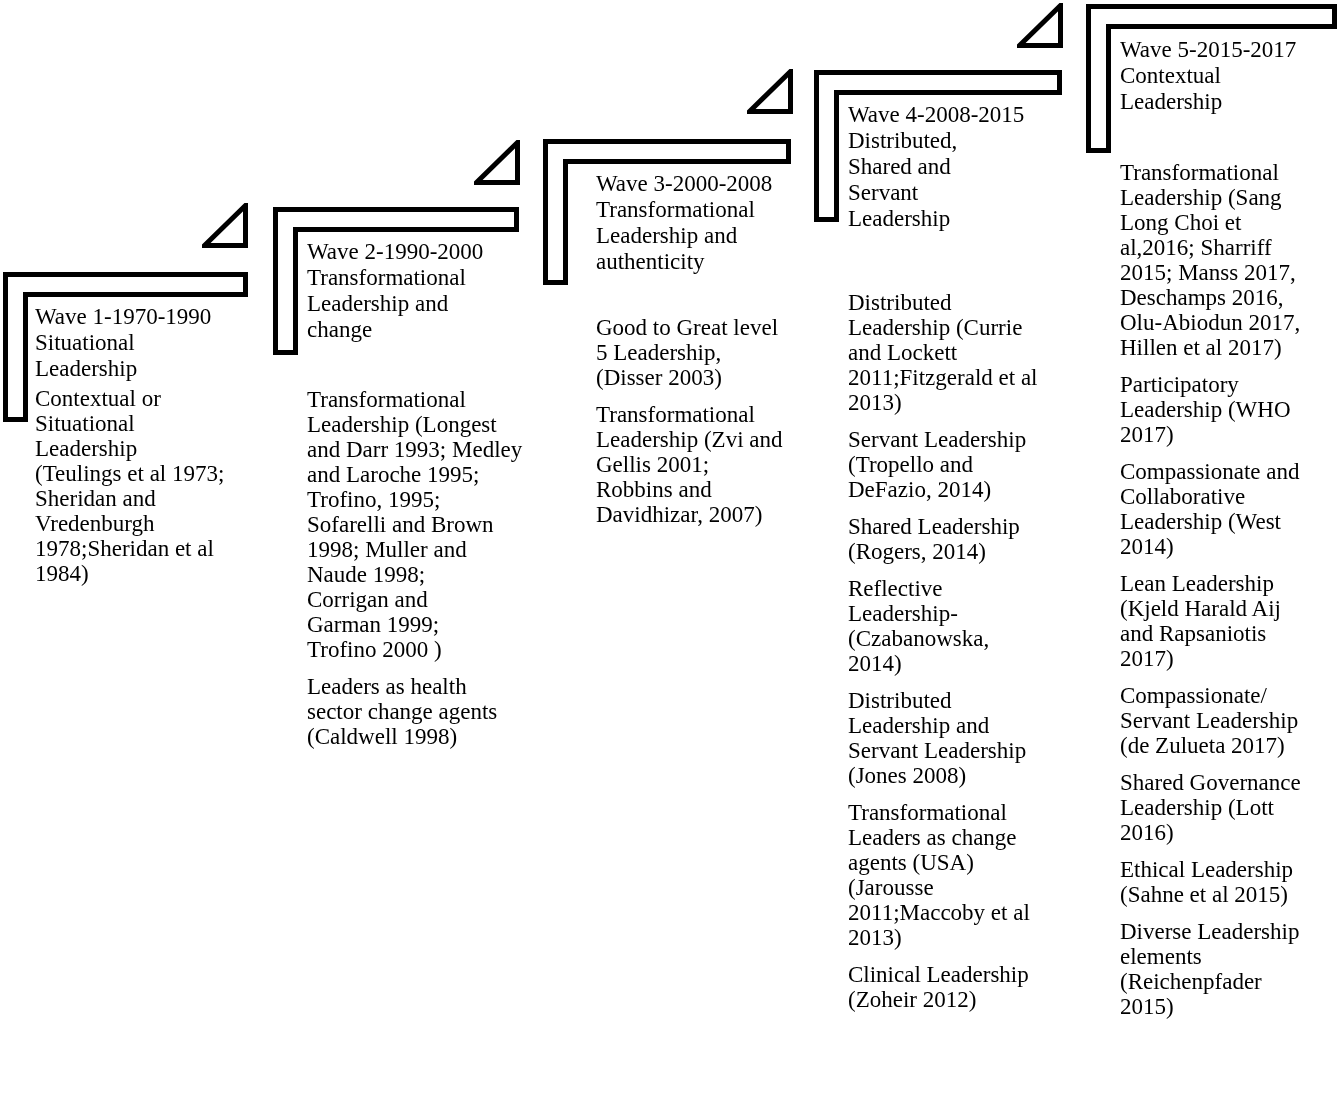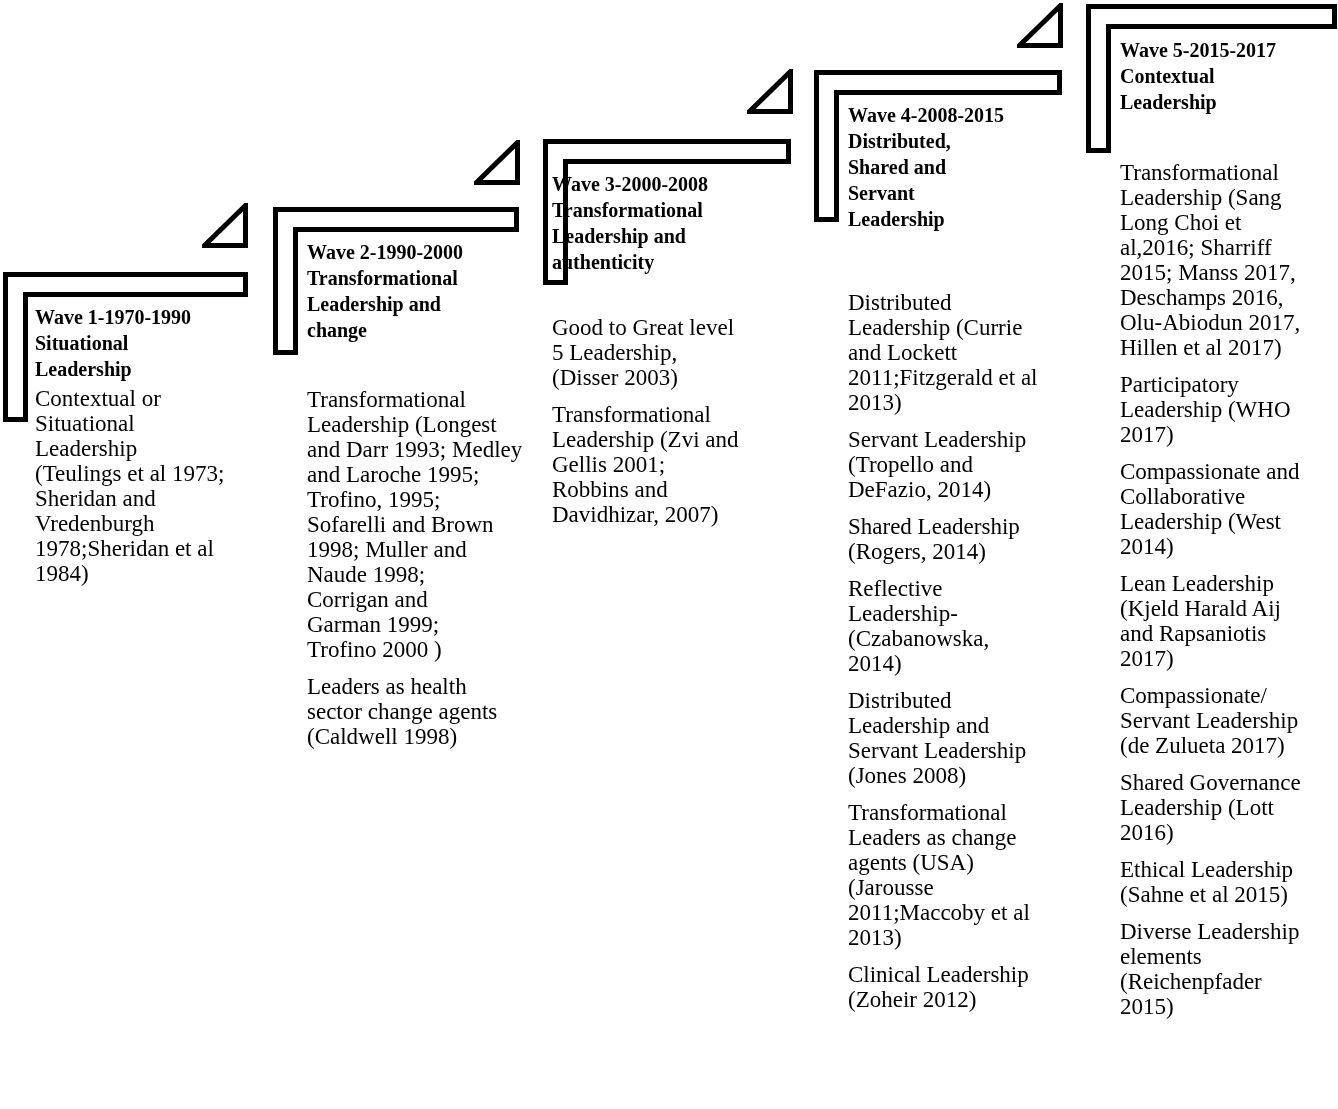--- a/index.html
+++ b/index.html
@@ -7,22 +7,22 @@
     position:relative;
     width:1338px;height:1109px;
     background:#ffffff;
     overflow:hidden;
     font-family:"Liberation Serif","DejaVu Serif",serif;
     color:#000000;
   }
   svg.shape{position:absolute;display:block;}
   .col{position:absolute;}
   .wave-title{
-    font-weight:bold;
-    font-size:20px;
+    font-weight:normal;
+    font-size:23px;
     line-height:26px;
     white-space:pre-line;
   }
   .wave-body{font-size:23px;line-height:25px;}
   .wave-body .para{
     margin:0 0 12px 0;
     white-space:pre-line;
   }
 </style>
 </head>
@@ -91,21 +91,21 @@
 Naude 1998;
 Corrigan and
 Garman 1999;
 Trofino 2000 )</p>
         <p class="para">Leaders as health
 sector change agents
 (Caldwell 1998)</p>
       </div>
   </div>
 
-  <div class="col" style="left:552px;top:171px;width:215px">
+  <div class="col" style="left:596px;top:171px;width:215px">
     <div class="wave-title">Wave 3-2000-2008
 Transformational
 Leadership and
 authenticity</div>
     <div class="wave-body" style="margin-top:40px">
         <p class="para">Good to Great level
 5 Leadership,
 (Disser 2003)</p>
         <p class="para">Transformational
 Leadership (Zvi and

